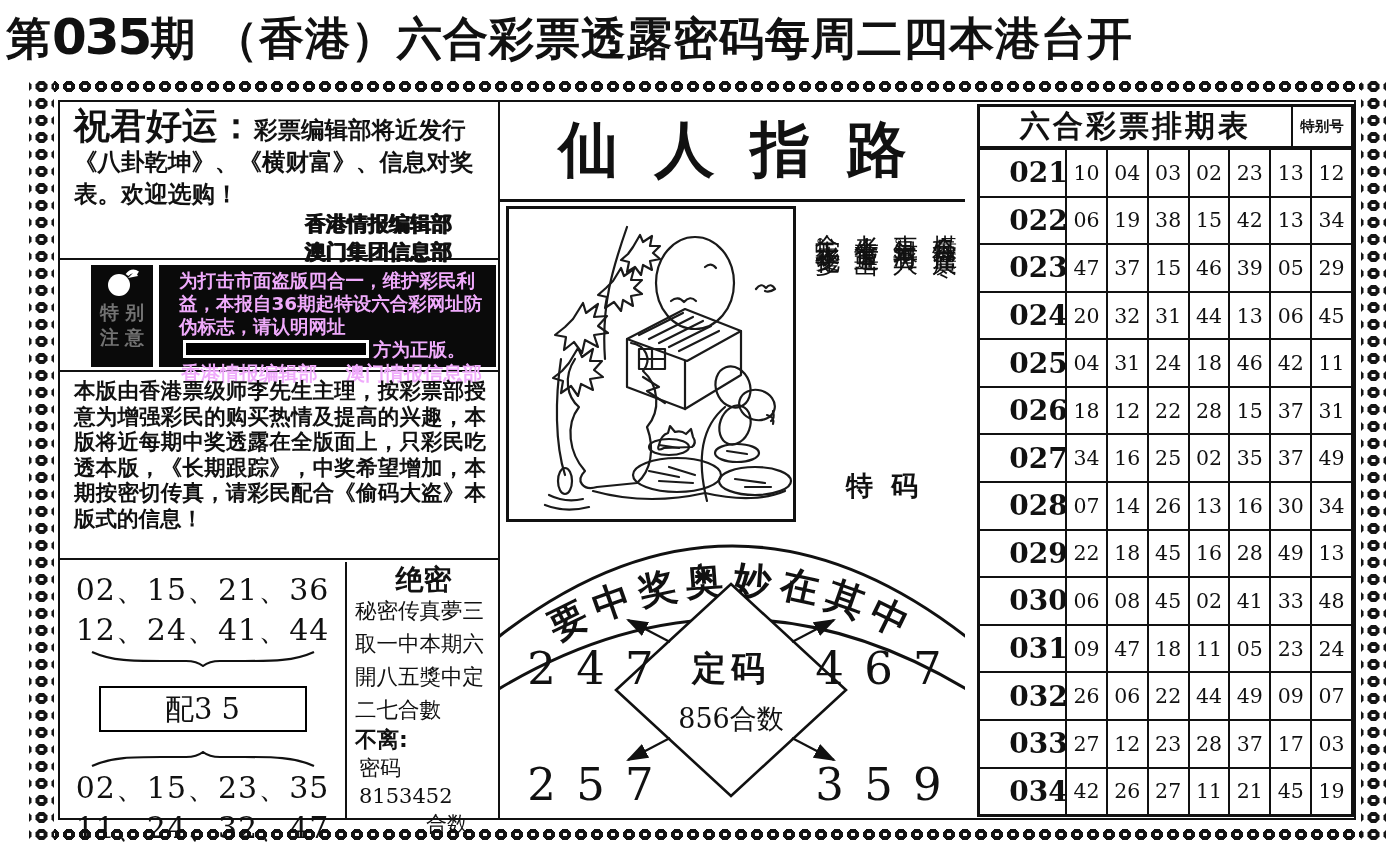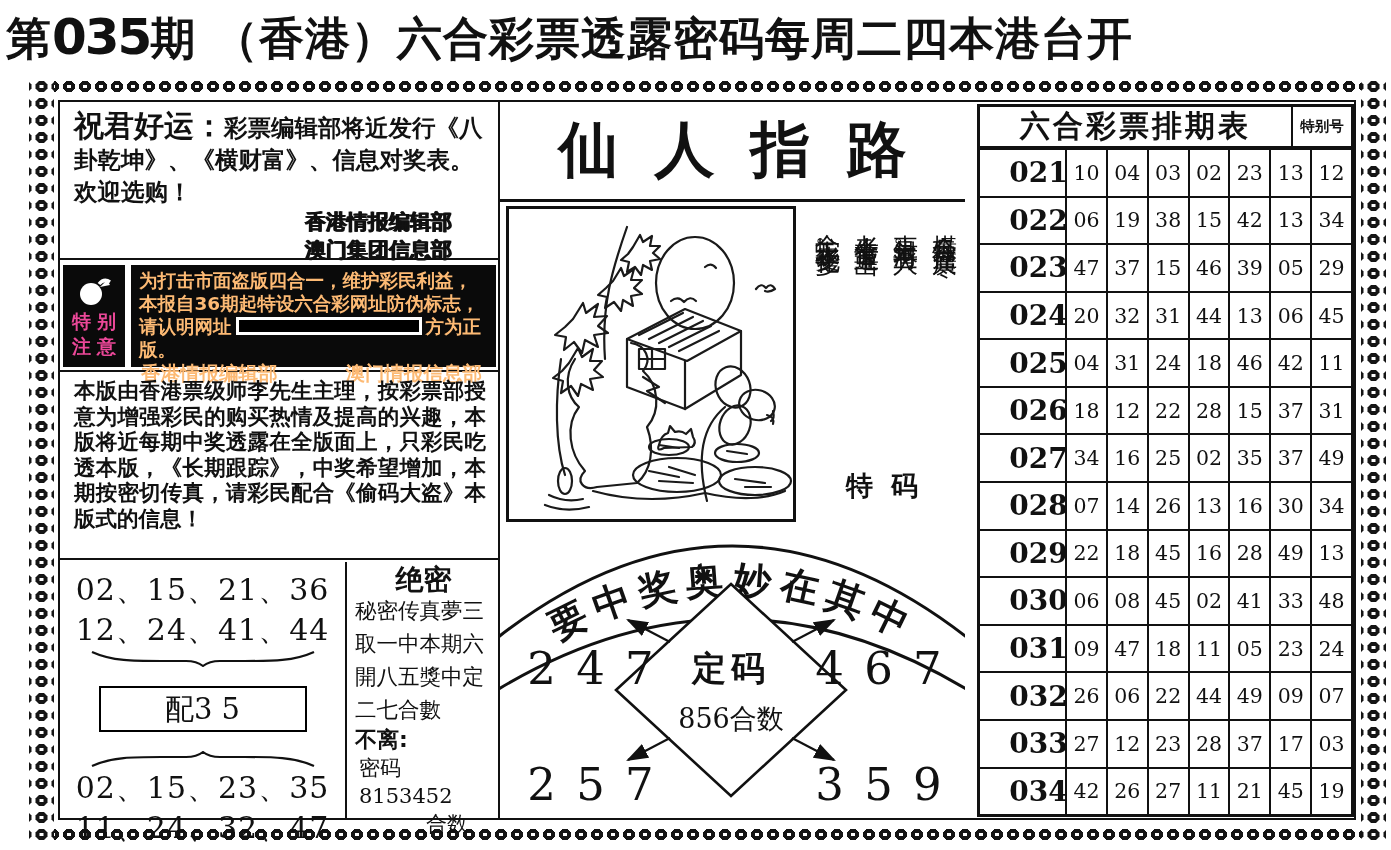--- a/index.html
+++ b/index.html
@@ -17,29 +17,29 @@
   #coil-top{left:34px;top:76px;width:1350px;height:21px;}
   #coil-bottom{left:34px;top:824px;width:1350px;height:21px;}
   #coil-left{left:29px;top:76px;width:25px;height:769px;}
   #coil-right{left:1361px;top:76px;width:25px;height:769px;}
   
   #frame{left:58px;top:100px;width:1298px;height:720px;border:2px solid #111;background:#fff;}
   
   #left-col{left:0;top:0;width:440px;height:716px;border-right:2px solid #111;}
   #promo-box{left:0;top:0;width:438px;height:158px;border-bottom:2px solid #111;padding:8px 12px 0 14px;}
   #promo-text{font-size:23.5px;line-height:32px;font-weight:600;}
-  #promo-lead{font-size:30px;font-weight:900;margin-top:37px;}
+  #promo-lead{font-size:36px;font-weight:900;margin-top:37px;}
   .promo-sign{font-size:21px;font-weight:900;text-align:right;padding-right:34px;line-height:28px;
               text-shadow:0.8px 0 #111, -0.8px 0 #111;}
   #notice-row{left:0;top:160px;width:438px;height:110px;border-bottom:2px solid #111;
               display:flex;gap:6px;padding:3px 2px 3px 3px;}
-  #notice-label-box{width:62px;background:#0a0a0a;color:#ec4899;display:flex;flex-direction:column;
-                    align-items:center;padding-top:12px;}
+  #notice-label-box{width:62px;background:#0a0a0a;color:#737373;display:flex;flex-direction:column;
+                    align-items:center;padding-top:3px;margin-left:28px;}
   .notice-label{font-size:19px;font-weight:700;letter-spacing:6px;margin-left:6px;line-height:25px;}
-  #notice-text-box{flex:1;background:#0a0a0a;color:#fdba74;padding:4px 8px 2px 8px;
+  #notice-text-box{flex:1;background:#0a0a0a;color:#f0abfc;padding:4px 8px 2px 20px;
                    font-size:18.5px;font-weight:700;line-height:23px;}
   #redaction{display:inline-block;width:180px;height:12px;background:#000;border:3px solid #fff;
              vertical-align:-2px;margin:0 4px;}
   #notice-signs{display:flex;justify-content:space-between;padding:1px 6px 0 2px;font-size:19.5px;}
   #forum-box{left:0;top:272px;width:438px;height:186px;border-bottom:2px solid #111;padding:4px 12px 0 14px;}
   #forum-title{font-size:26px;font-weight:900;line-height:32px;}
   #forum-body{font-size:21.5px;line-height:25.5px;font-weight:600;text-align:justify;}
   #picks-box{left:0;top:460px;width:287px;height:256px;border-right:2px solid #111;
              text-align:center;font-family:"DejaVu Serif",serif;padding-top:8px;}
   .pick-line{font-size:30px;line-height:40px;letter-spacing:1px;}

